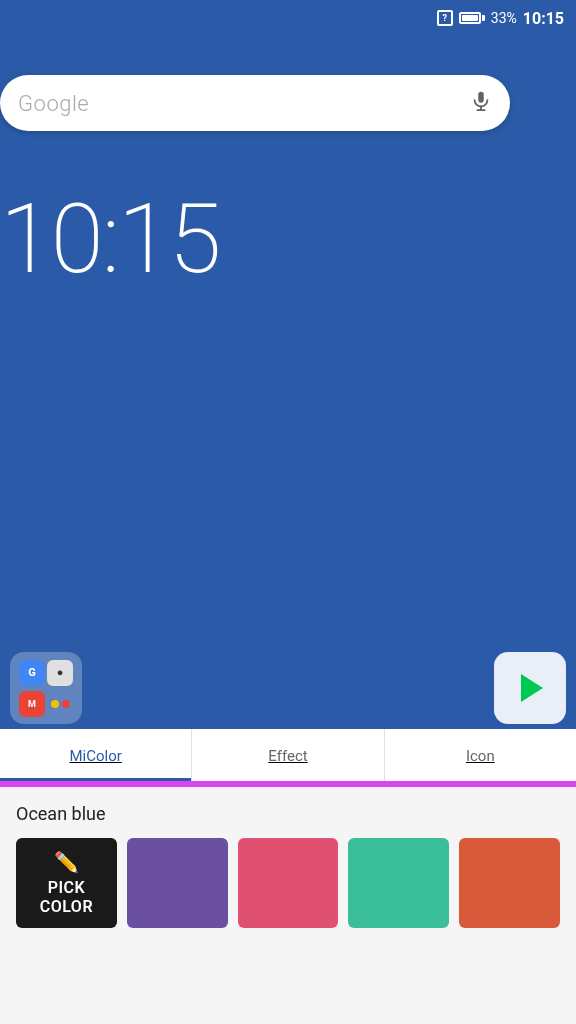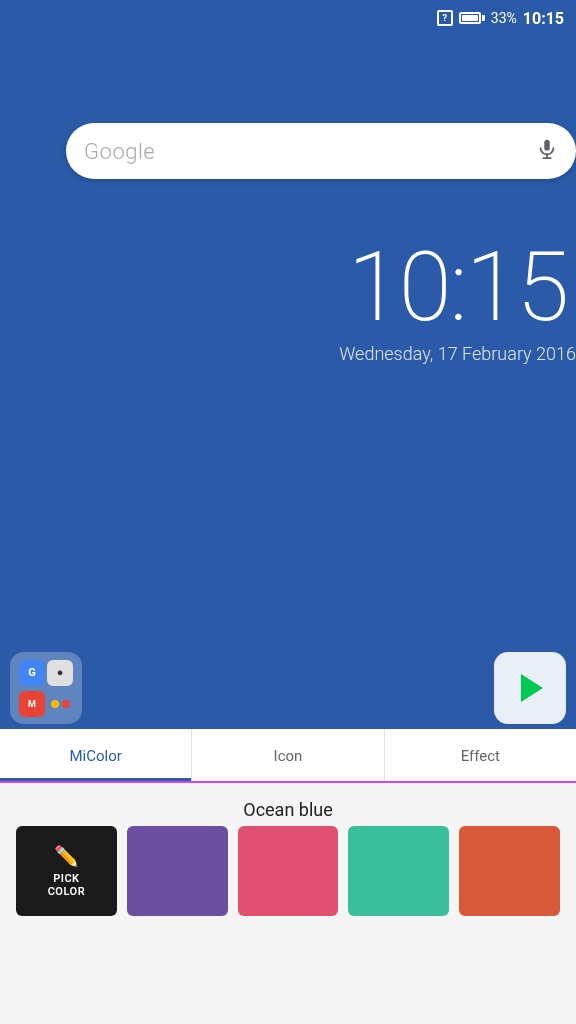--- a/index.html
+++ b/index.html
@@ -73,22 +73,21 @@
     }
 
     
     .main-area {
       position: absolute;
       top: 0; left: 0; right: 0;
       bottom: 290px;
       background: #2b5ba8;
       display: flex;
       flex-direction: column;
-      align-items: flex-end;
-      margin-top: 48px;
+      align-items: flex-start;
     }
 
     
     .search-bar {
       margin-top: 75px;
       width: 510px;
       height: 56px;
       background: white;
       border-radius: 30px;
       display: flex;
@@ -188,22 +187,23 @@
       bottom: 0; left: 0; right: 0;
       height: 295px;
       background: #f5f5f5;
       border-top-left-radius: 0;
       border-top-right-radius: 0;
     }
 
     
     .tabs {
       display: flex;
-      border-bottom: 2px solid #d946ef;
+      border-bottom: 6px solid #d946ef;
       background: white;
+      text-decoration: underline;
     }
     .tab {
       flex: 1;
       padding: 18px 0 16px;
       text-align: center;
       font-size: 15px;
       color: #666;
       cursor: pointer;
       position: relative;
       border-right: 1px solid #e0e0e0;
@@ -222,22 +222,21 @@
 
     
     .color-section {
       padding: 16px 16px 12px;
       background: #f5f5f5;
     }
     .color-label {
       font-size: 18px;
       color: #222;
       font-weight: 400;
-      margin-bottom: 6px;
-      text-align: center;
+      margin-bottom: 14px;
     }
 
     
     .swatches-row {
       display: flex;
       gap: 10px;
       align-items: center;
     }
     .swatch {
       flex: 1;
@@ -252,21 +251,21 @@
       align-items: center;
       justify-content: center;
       gap: 4px;
     }
     .pick-icon {
       color: white;
       font-size: 20px;
     }
     .pick-text {
       color: white;
-      font-size: 11px;
+      font-size: 16px;
       font-weight: 600;
       text-align: center;
       line-height: 1.2;
       letter-spacing: 0.5px;
     }
   </style>
 </head>
 <body>
 
 <div class="status-bar">
@@ -290,21 +289,20 @@
         <rect x="9" y="2" width="6" height="12" rx="3" fill="#5f6368"></rect>
         <path d="M5 11a7 7 0 0 0 14 0" stroke="#5f6368" stroke-width="2" fill="none" stroke-linecap="round"></path>
         <line x1="12" y1="18" x2="12" y2="22" stroke="#5f6368" stroke-width="2" stroke-linecap="round"></line>
         <line x1="8" y1="22" x2="16" y2="22" stroke="#5f6368" stroke-width="2" stroke-linecap="round"></line>
       </svg>
     </span>
   </div>
 
   <div class="clock-area">
     <div class="clock-time">10:15</div>
-    <div class="clock-date">Wednesday, 17 February 2016</div>
   </div>
 </div>
 
 <div class="apps-row">
   <div class="app-folder">
     <div class="mini-icon mini-g">G</div>
     <div class="mini-icon mini-chrome" style="background:#e0e0e0; color:#333;">●</div>
     <div class="mini-icon mini-gmail" style="background:#ea4335; font-size:9px;">M</div>
     <div class="mini-icon" style="background:transparent; display:flex; gap:3px; align-items:center;">
       <span style="width:8px;height:8px;background:#fbbc04;border-radius:50%;display:inline-block;"></span>
@@ -316,24 +314,24 @@
   </div>
 </div>
 
 <div class="bottom-panel">
 
   <div class="tabs">
     <div class="tab active">
       <span>MiColor</span>
     </div>
     <div class="tab">
+      <span>Effect</span>
+    </div>
+    <div class="tab">
       <span>Icon</span>
-    </div>
-    <div class="tab">
-      <span>Effect</span>
     </div>
   </div>
 
   <div class="color-section">
     <div class="color-label">Ocean blue</div>
     <div class="swatches-row">
 
       <div class="swatch swatch-pick">
         <span class="pick-icon">✏️</span>
         <span class="pick-text">PICK<br>COLOR</span>

